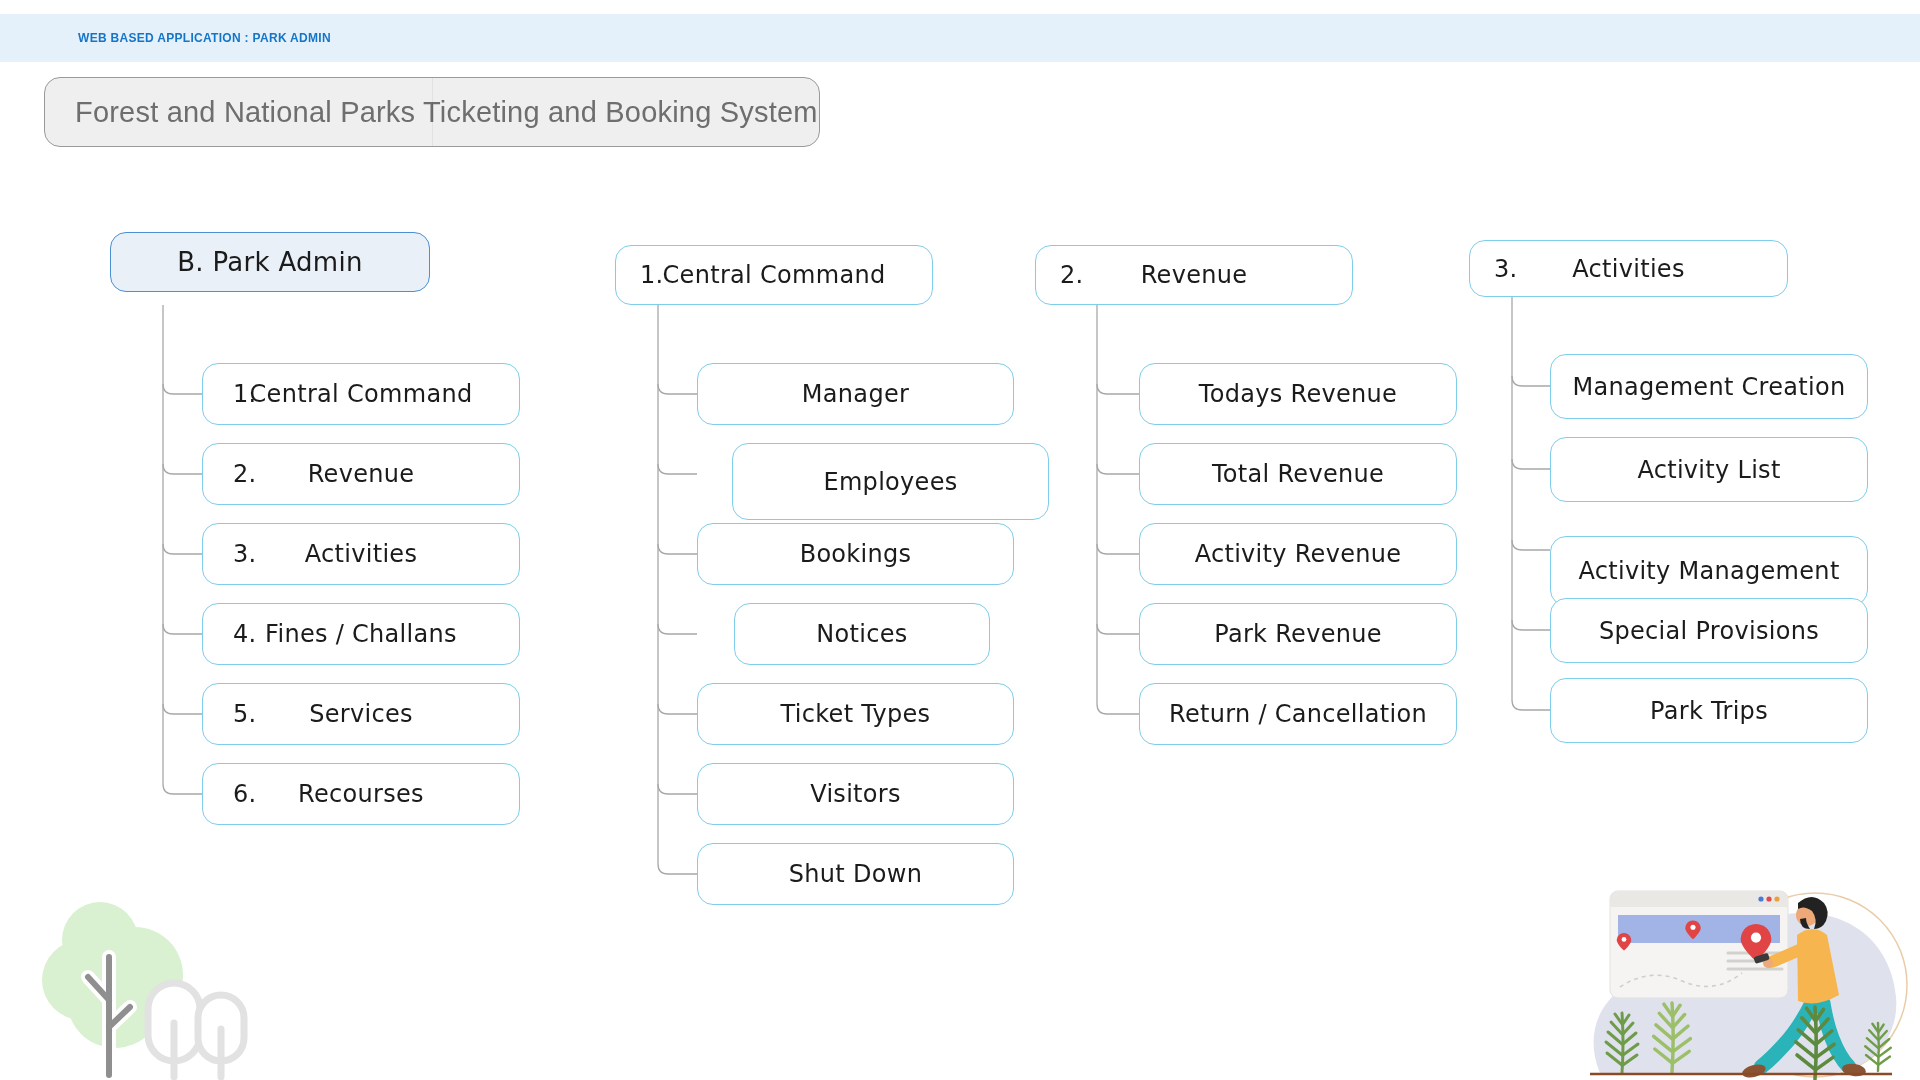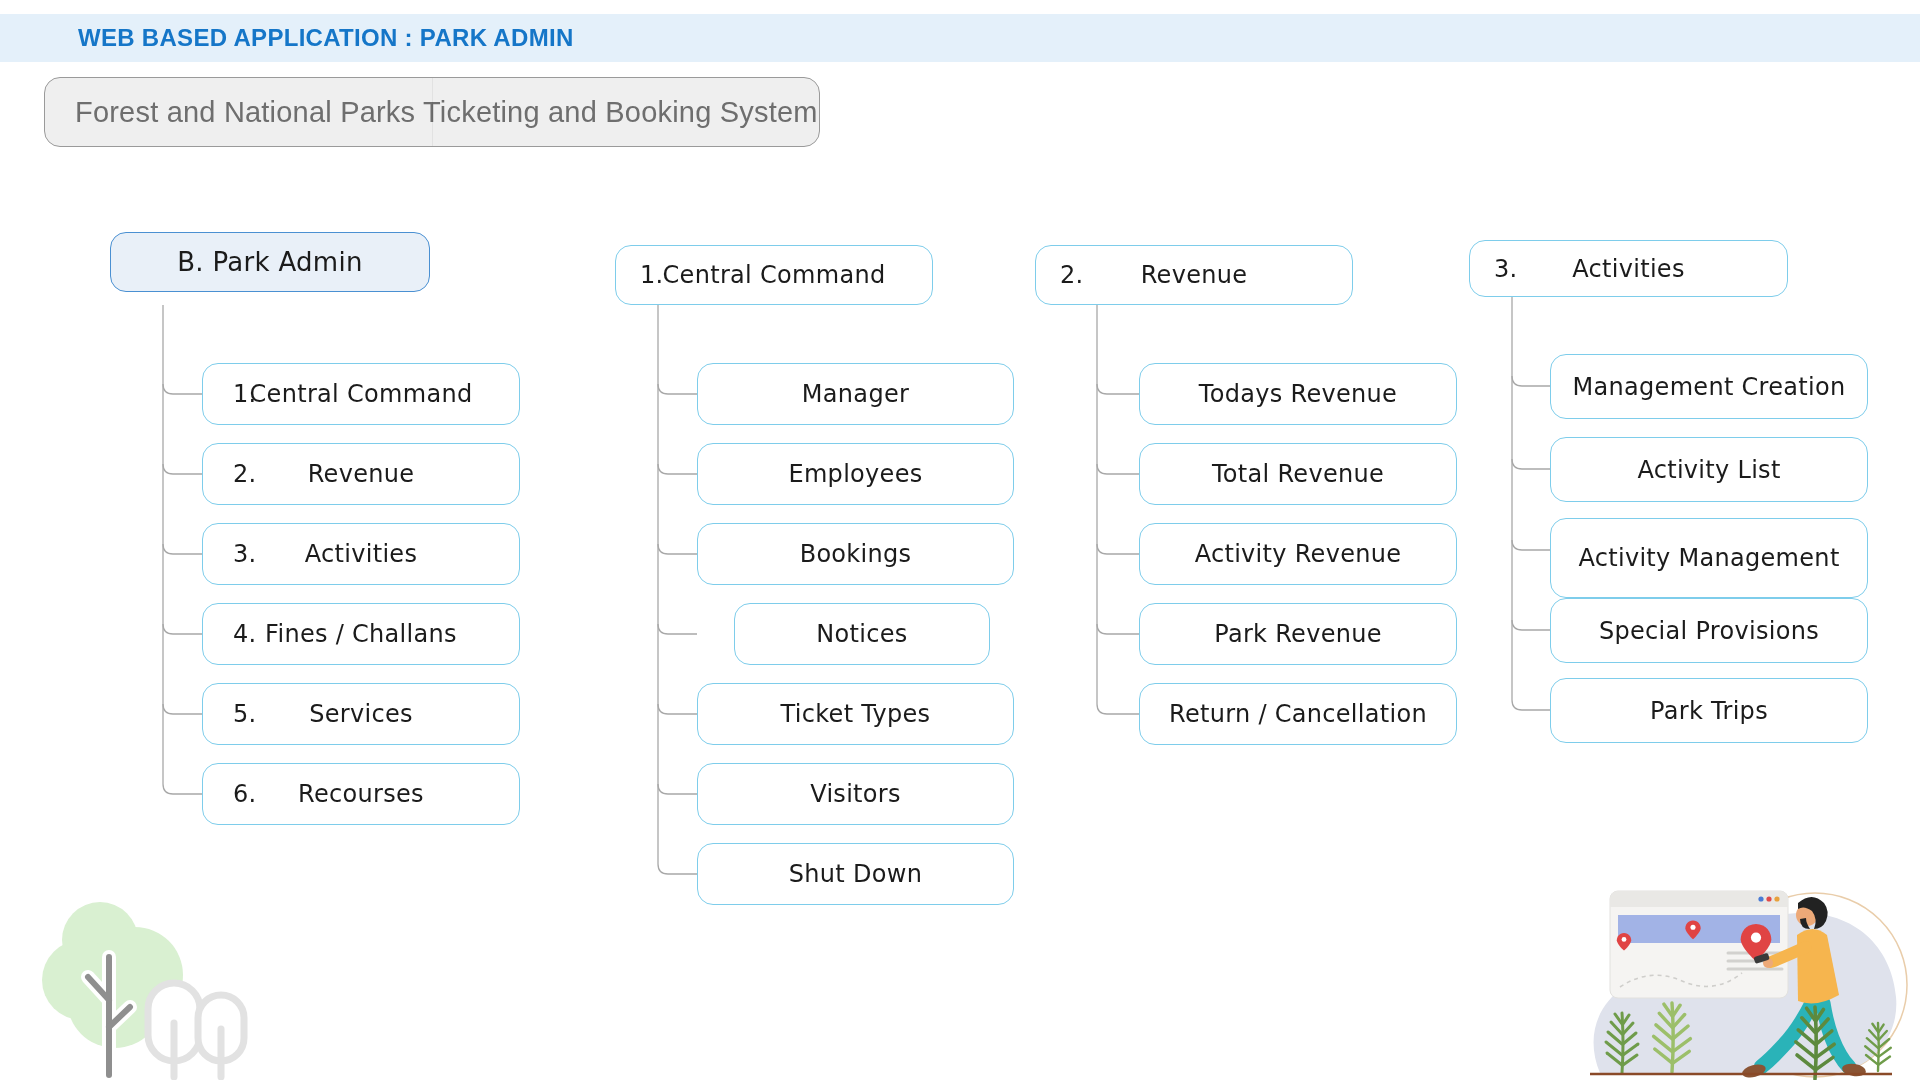--- a/index.html
+++ b/index.html
@@ -2,21 +2,21 @@
 <html><head>
 <meta charset="utf-8">
 <style>
   html,body{margin:0;padding:0;background:#fff;}
   #page{position:relative;width:1920px;height:1080px;overflow:hidden;background:#ffffff;
         font-family:"DejaVu Sans",sans-serif;}
   
   #topbar{position:absolute;left:0;top:14px;width:1920px;height:48px;background:#e4f0fa;
           display:flex;align-items:center;}
   #topbar .t{margin-left:78px;font-family:"Liberation Sans",sans-serif;font-weight:700;
-             font-size:24px;letter-spacing:.3px;color:#1576c8;}
+             font-size:12px;letter-spacing:.3px;color:#1576c8;}
   
   #subtitle{position:absolute;left:44px;top:77px;width:776px;height:70px;background:#efefef;
             border:1px solid #9a9a9a;border-radius:16px;display:flex;align-items:center;
             box-sizing:border-box;}
   #subtitle::after{content:"";position:absolute;left:50%;top:0;bottom:0;width:1px;background:rgba(0,0,0,.05);}
   #subtitle .t{margin-left:30px;font-family:"Liberation Sans",sans-serif;font-size:29px;
                color:#6e6e6e;letter-spacing:.2px;}
   
   .node{position:absolute;box-sizing:border-box;background:#ffffff;border:1.6px solid #7ecdeb;
         border-radius:16px;display:flex;align-items:center;justify-content:center;
@@ -106,21 +106,21 @@
     <span class="lbl">Recourses</span>
   </div>
 
   <div class="node hdr" style="left:615px;top:245px;width:318px;height:60px">
     <span class="num">1.</span>
     <span class="lbl">Central Command</span>
   </div>
   <div class="node" style="left:697px;top:363px;width:317px;height:62px">
     <span class="lbl">Manager</span>
   </div>
-  <div class="node" style="left:697px;top:443px;width:317px;height:62px">
+  <div class="node" style="left:732px;top:443px;width:317px;height:77px">
     <span class="lbl">Employees</span>
   </div>
   <div class="node" style="left:697px;top:523px;width:317px;height:62px">
     <span class="lbl">Bookings</span>
   </div>
   <div class="node" style="left:734px;top:603px;width:256px;height:62px">
     <span class="lbl">Notices</span>
   </div>
   <div class="node" style="left:697px;top:683px;width:317px;height:62px">
     <span class="lbl">Ticket Types</span>
@@ -155,21 +155,21 @@
   <div class="node hdr" style="left:1469px;top:240px;width:319px;height:57px">
     <span class="num">3.</span>
     <span class="lbl">Activities</span>
   </div>
   <div class="node" style="left:1550px;top:354px;width:318px;height:65px">
     <span class="lbl">Management Creation</span>
   </div>
   <div class="node" style="left:1550px;top:437px;width:318px;height:65px">
     <span class="lbl">Activity List</span>
   </div>
-  <div class="node" style="left:1550px;top:518px;width:318px;height:80px">
+  <div class="node" style="left:1550px;top:536px;width:318px;height:70px">
     <span class="lbl">Activity Management</span>
   </div>
   <div class="node" style="left:1550px;top:598px;width:318px;height:65px">
     <span class="lbl">Special Provisions</span>
   </div>
   <div class="node" style="left:1550px;top:678px;width:318px;height:65px">
     <span class="lbl">Park Trips</span>
   </div>
 
   <div class="illus" style="left:40px;top:895px;width:260px;height:185px">

